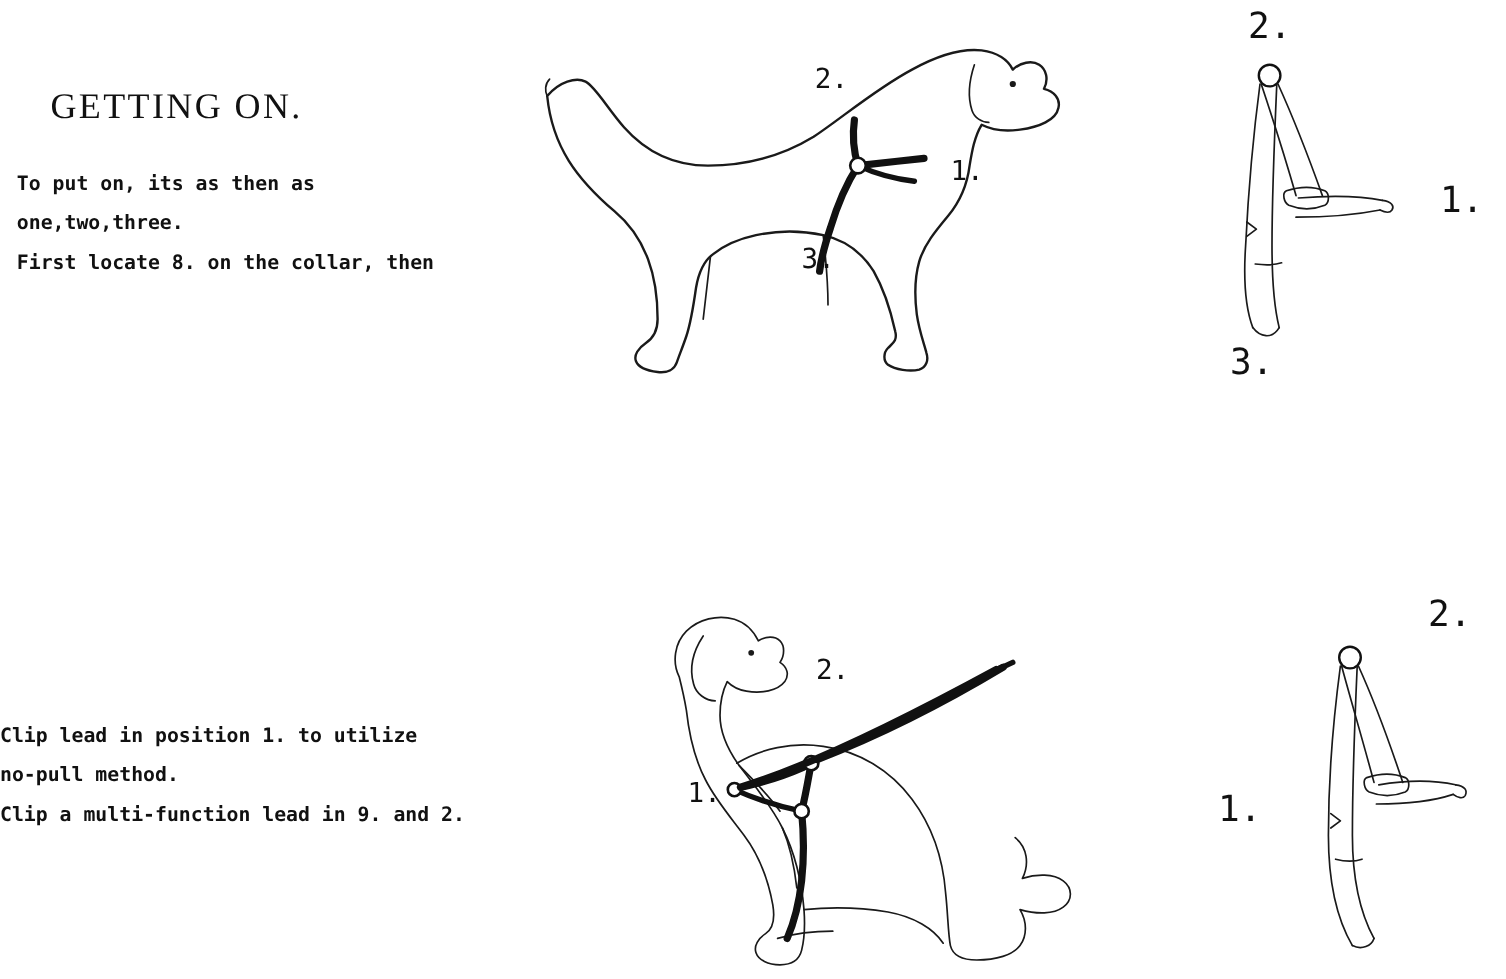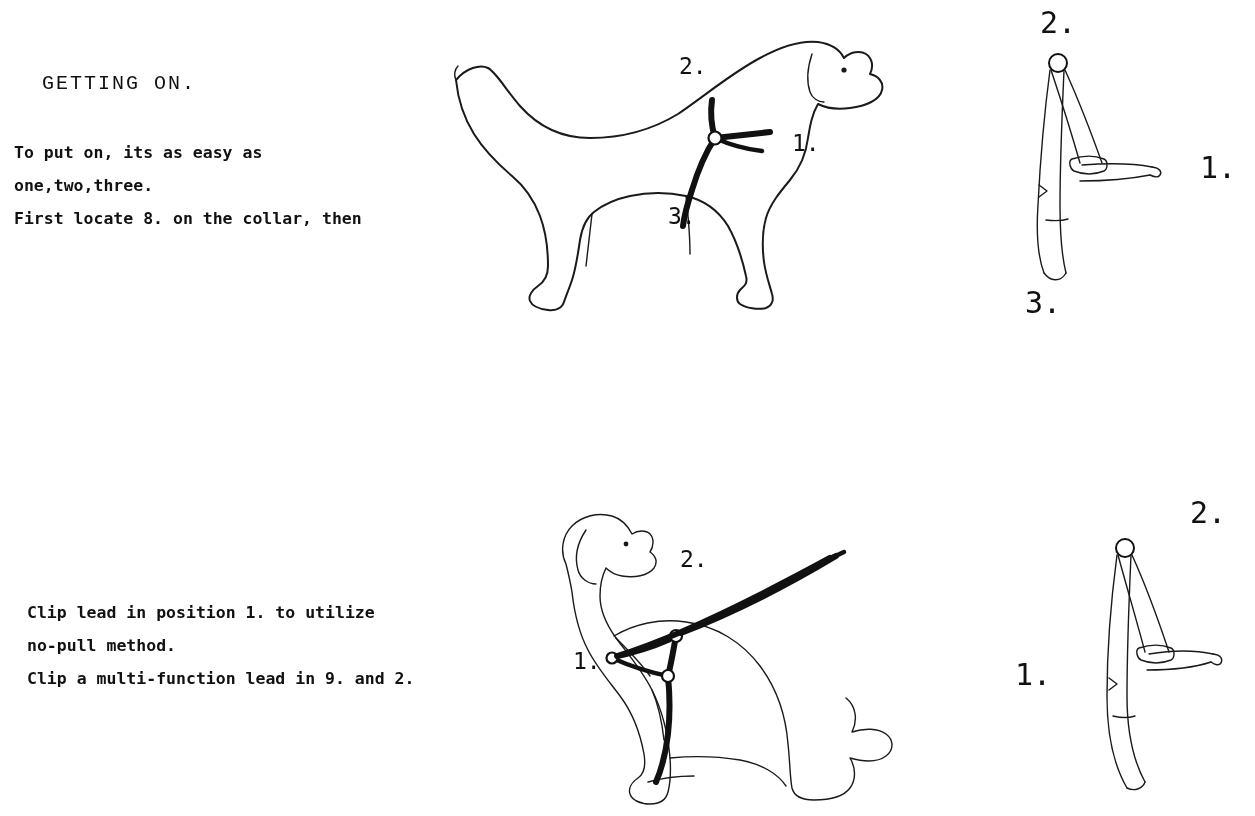--- a/index.html
+++ b/index.html
@@ -24,22 +24,22 @@
     left: 0;
     width: 1255px;
   }
   #section-getting-on { top: 0; height: 400px; }
   #section-walking { top: 400px; height: 416px; }
 
   .text-block {
     position: absolute;
   }
   .section-heading {
-    font-family: Liberation Mono, monospace;
-    font-size: 20px;
+    font-family: Liberation Serif, serif;
+    font-size: 30px;
     letter-spacing: 2px;
     font-weight: 400;
     color: #111;
     white-space: nowrap;
   }
   .body-lines {
     font-family: "DejaVu Sans Mono", monospace;
     font-size: 16.5px;
     line-height: 33px;
     font-weight: 700;
@@ -107,21 +107,21 @@
 </head>
 <body>
 
 <div class="page">
 
   <div class="section" id="section-getting-on">
 
     <div class="text-block section-heading" id="heading-getting-on">GETTING ON.</div>
 
     <div class="text-block body-lines" id="body-getting-on">
-      <div>To put on, its as easy as</div>
+      <div>To put on, its as then as</div>
       <div>one,two,three.</div>
       <div>First locate 8. on the collar, then</div>
     </div>
 
     <div class="art" style="left:440px; top:18px;">
       <svg width="470" height="320" viewBox="0 0 470 320">
 
         <path class="outline" d="M16,62 C26,50 40,46 48,50 C56,54 66,72 80,88
                                  C96,106 118,120 150,120
                                  C186,120 215,110 238,96
@@ -205,21 +205,21 @@
       </svg>
     </div>
     <div class="callout large" style="left:1040px; top:5px;">2.</div>
     <div class="callout large" style="left:1200px; top:150px;">1.</div>
     <div class="callout large" style="left:1025px; top:285px;">3.</div>
   </div>
 
   <div class="section" id="section-walking">
 
 
-    <div class="text-block body-lines" style="left:0px; top:196px;padding-left:27px;">
+    <div class="text-block body-lines" style="left:0px; top:196px;">
       <div>Clip lead in position 1. to utilize</div>
       <div>no-pull method.</div>
       <div>Clip a multi-function lead in 9. and 2.</div>
     </div>
 
     <div class="art" style="left:530px; top:90px;">
       <svg width="400" height="326" viewBox="0 0 400 326">
 
         <path class="outline-thin" d="M36,74 C30,62 32,46 42,36 C52,26 68,22 82,26
                                  C92,29 98,36 102,44

